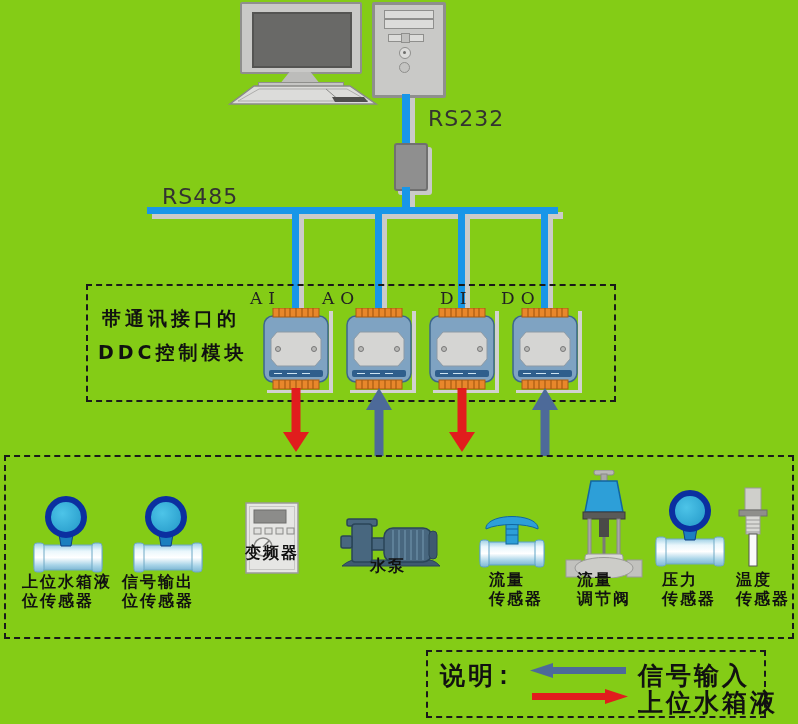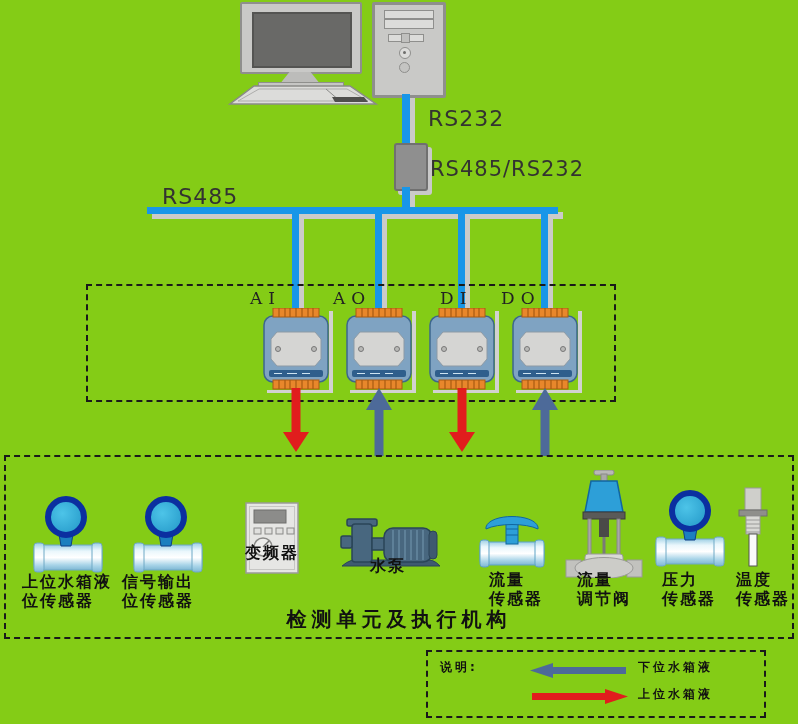--- a/index.html
+++ b/index.html
@@ -14,21 +14,21 @@
   
   .lbl-en{position:absolute;color:#333331;font-size:22px;letter-spacing:1px;white-space:nowrap;}
   .lbl-conv{font-size:21px;}
   .cn{position:absolute;color:#111;font-weight:bold;white-space:nowrap;}
   .ddc-line{font-size:19px;letter-spacing:4px;}
   .mod-lbl{position:absolute;width:44px;color:#222;font-family:"DejaVu Serif","Liberation Serif",serif;
            font-size:17px;letter-spacing:6px;white-space:nowrap;}
   .dev-lbl{position:absolute;color:#111;font-weight:bold;font-size:16px;letter-spacing:2px;
            line-height:19px;white-space:nowrap;}
   .caption{font-size:20px;letter-spacing:5px;left:50%;transform:translateX(-50%);}
-  .legend-txt{font-size:12px;letter-spacing:3px;}
+  .legend-txt{font-size:25px;letter-spacing:3px;font-family:Liberation Mono, monospace;}
   
   .monitor{left:240px;top:2px;width:118px;height:68px;background:#C9C9C7;border:2px solid #8F8F8D;border-radius:2px;}
   .screen{left:252px;top:12px;width:96px;height:52px;background:#696967;border:2px solid #545452;}
   .stand{left:278px;top:72px;width:44px;height:11px;background:#BCBCBA;
          clip-path:polygon(26% 0,74% 0,94% 100%,6% 100%);}
   .mbase{left:258px;top:82px;width:84px;height:7px;background:#C6C6C4;border:1px solid #8F8F8D;}
   .tower{left:372px;top:2px;width:68px;height:90px;background:#C9C9C7;border:3px solid #8F8F8D;border-radius:2px;}
   .tw{position:absolute;background:#DCDCDA;border:1px solid #8F8F8D;}
   .converter{left:394px;top:143px;width:30px;height:44px;background:#8F8F8F;border:2px solid #707070;
              border-radius:3px;box-shadow:4px 4px 0 #C9C9C9;}
@@ -78,36 +78,37 @@
     <div class="tw" style="left:26px;top:28px;width:7px;height:8px;background:#C0C0BE"></div>
     <div class="tw" style="left:24px;top:42px;width:10px;height:10px;border-radius:50%"></div>
     <div class="abs" style="left:28px;top:46px;width:3px;height:3px;border-radius:50%;background:#6E6E6C"></div>
     <div class="tw" style="left:24px;top:57px;width:9px;height:9px;border-radius:50%;background:#C4C4C2"></div>
   </div>
 
   <div class="wire" style="left:402px;top:94px;width:8px;height:52px"></div>
   <div class="lbl-en" style="left:428px;top:106px">RS232</div>
 
   <div class="abs converter"></div>
-  <div class="lbl-en lbl-conv" style="left:430px;top:157px">RS485/RS232</div>
 
   <div class="wire" style="left:402px;top:187px;width:8px;height:22px"></div>
 
   <div class="lbl-en" style="left:162px;top:184px">RS485</div>
   <div class="bus" style="left:147px;top:207px;width:411px;height:7px"></div>
 
   <div class="wire" style="left:292px;top:214px;width:7px;height:102px"></div>
   <div class="wire" style="left:375px;top:214px;width:7px;height:102px"></div>
   <div class="wire" style="left:458px;top:214px;width:7px;height:102px"></div>
   <div class="wire" style="left:541px;top:214px;width:7px;height:102px"></div>
 
   <div class="dashed" style="left:86px;top:284px;width:526px;height:114px"></div>
+  <div class="cn ddc-line" style="left:102px;top:306px">带通讯接口的</div>
+  <div class="cn ddc-line" style="left:98px;top:340px">DDC控制模块</div>
 
   <div class="mod-lbl" style="left:250px;top:288px">AI</div>
-  <div class="mod-lbl" style="left:333px;top:288px">AO</div>
+  <div class="mod-lbl" style="left:322px;top:288px">AO</div>
   <div class="mod-lbl" style="left:440px;top:288px">DI</div>
   <div class="mod-lbl" style="left:501px;top:288px">DO</div>
 
   <svg class="module modshadow" style="left:263px;top:308px" viewBox="0 0 66 82">
     <rect x="1" y="8" width="64" height="66" rx="9" fill="#7FA3C2" stroke="#3D678D" stroke-width="1.5"></rect>
     <polygon points="14,24 52,24 58,31 58,51 52,58 14,58 8,51 8,31" fill="#D5D5D3" stroke="#8D9AA5"></polygon>
     <circle cx="15" cy="41" r="2.5" fill="#B9B9B7" stroke="#777"></circle>
       <circle cx="51" cy="41" r="2.5" fill="#B9B9B7" stroke="#777"></circle>
     <rect x="6" y="62" width="54" height="7" rx="2" fill="#2F5E8C"></rect>
     <path d="M11 65.5h8M24 65.5h10M39 65.5h8" stroke="#CFE4F2" stroke-width="1.2"></path>
@@ -276,28 +277,27 @@
     <rect x="2" y="23" width="28" height="6" fill="#8F8F8B" stroke="#6E6E6C"></rect>
     <rect x="9" y="29" width="14" height="18" fill="#D9D9D5" stroke="#9A9A98"></rect>
     <path d="M9 33h14M9 37h14M9 41h14M9 45h14" stroke="#9A9A98" stroke-width="1"></path>
     <rect x="12" y="47" width="8" height="32" fill="#FAFAF8" stroke="#555553"></rect>
   </svg>
   <div class="dev-lbl" style="left:736px;top:570px">
     <div>温度</div>
       <div>传感器</div>
   </div>
 
-  <div class="cn caption" style="top:606px">检测单元及执行机构</div>
 
   <div class="dashed" style="left:426px;top:650px;width:336px;height:64px"></div>
   <div class="cn legend-txt" style="left:440px;top:659px">说明:</div>
   <svg class="abs" style="left:530px;top:663px" width="96" height="15" viewBox="0 0 96 15">
     <polygon points="0,7.5 23,0 23,15" fill="#4D6A99"></polygon>
       <rect x="22" y="4" width="74" height="7" fill="#4D6A99"></rect>
   </svg>
-  <div class="cn legend-txt" style="left:638px;top:659px">下位水箱液</div>
+  <div class="cn legend-txt" style="left:638px;top:659px">信号输入</div>
   <svg class="abs" style="left:532px;top:689px" width="96" height="15" viewBox="0 0 96 15">
     <rect x="0" y="4" width="74" height="7" fill="#E11D1D"></rect>
       <polygon points="73,0 96,7.5 73,15" fill="#E11D1D"></polygon>
   </svg>
   <div class="cn legend-txt" style="left:638px;top:686px">上位水箱液</div>
 
 </div>
 
 </body></html>

